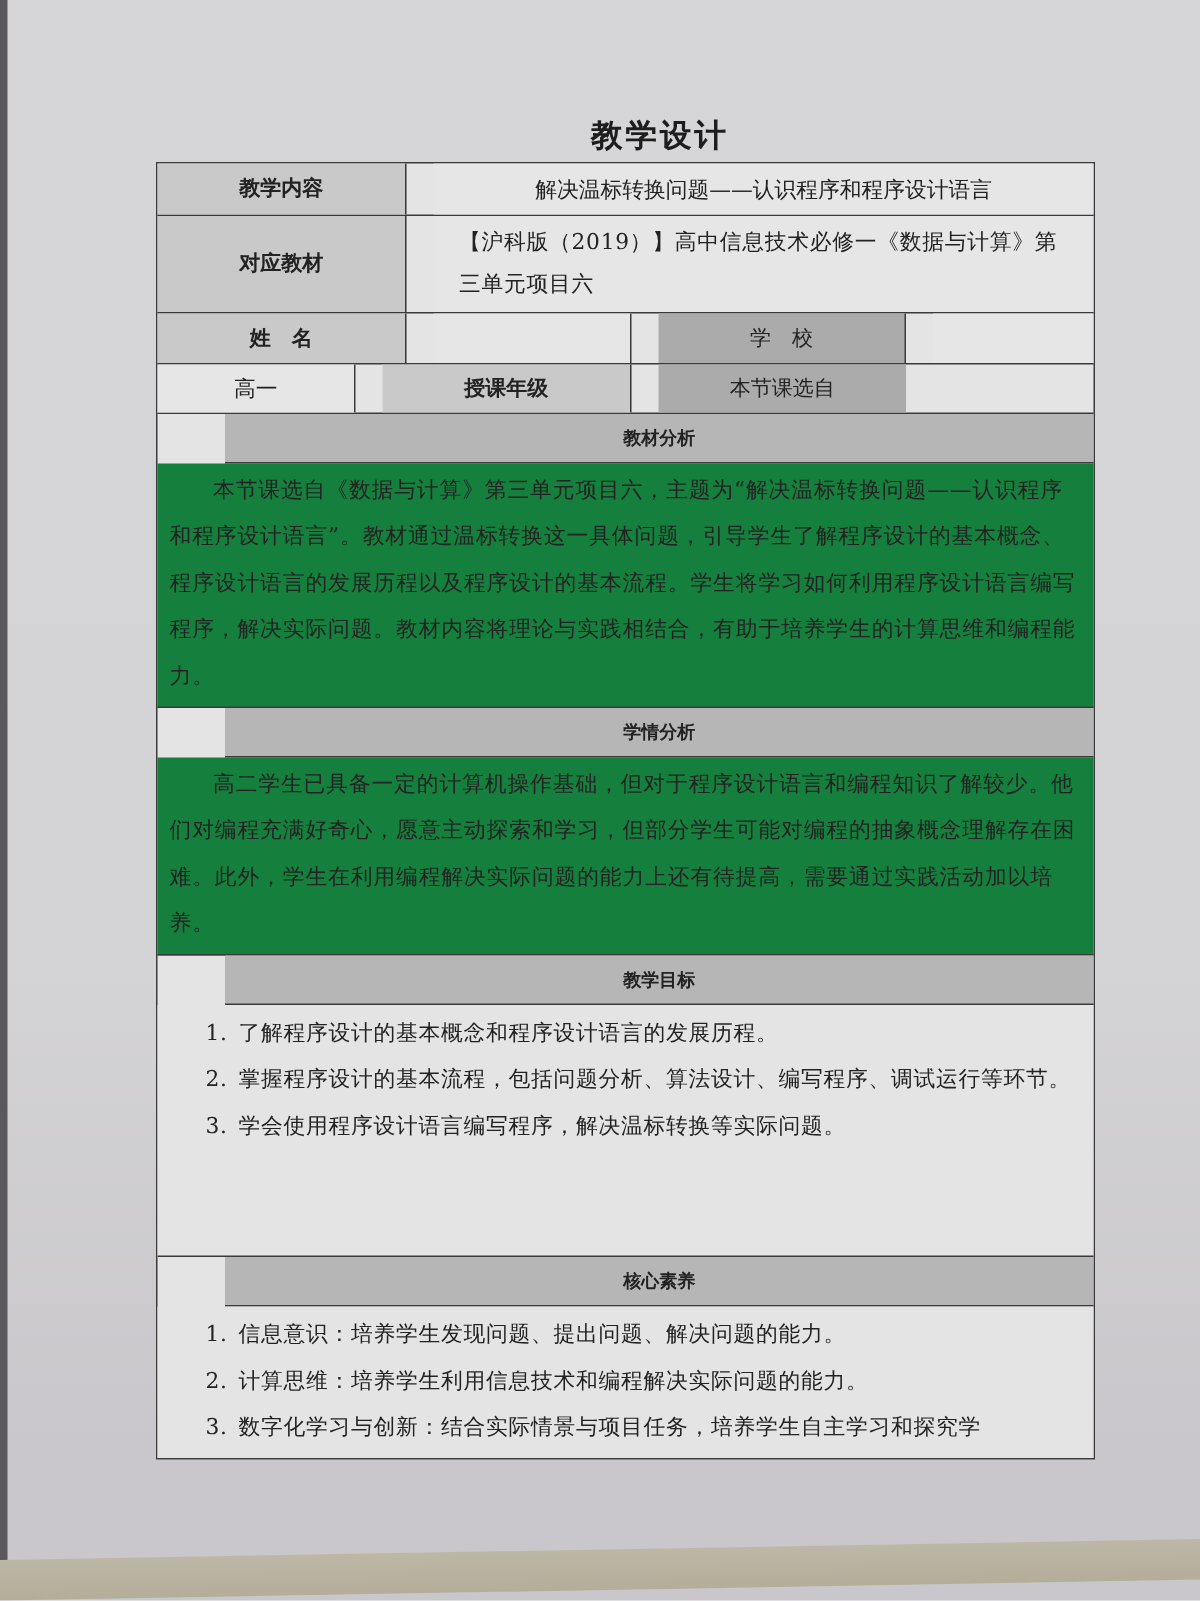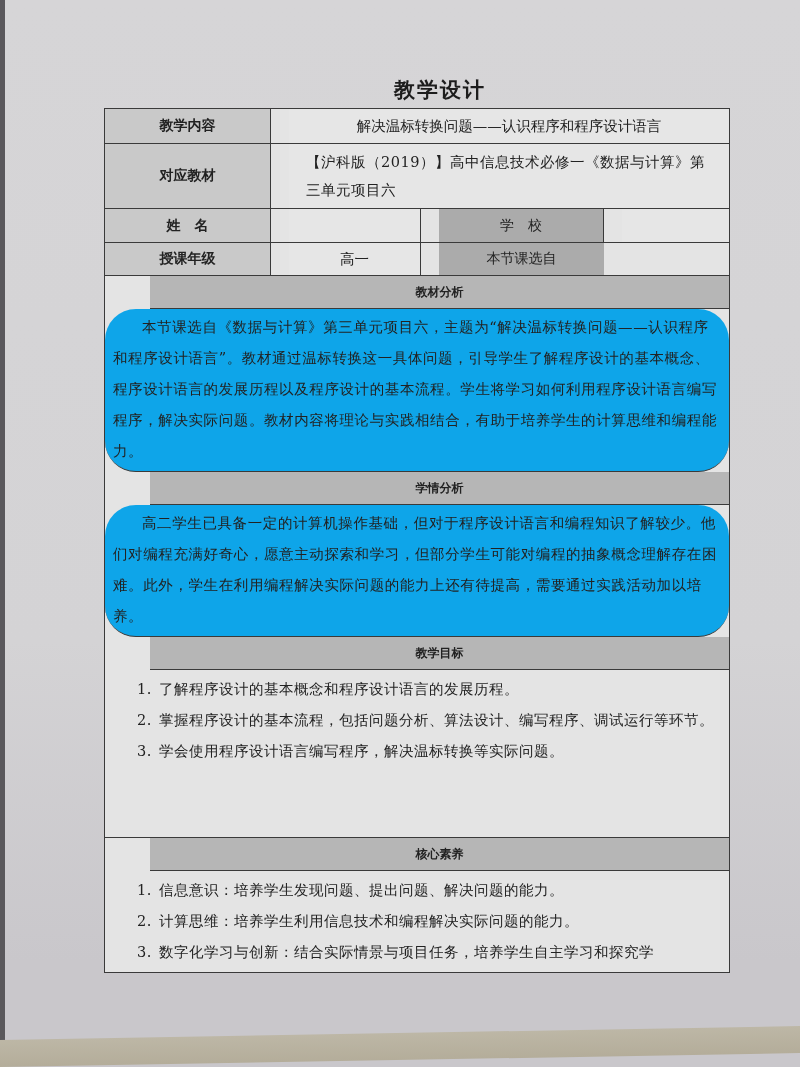--- a/index.html
+++ b/index.html
@@ -53,24 +53,23 @@
   .multiline {
     justify-content: flex-start; text-align: left; padding: 2px 17px;
     line-height: 28px; font-size: 14.5px; letter-spacing: 0.5px;
   }
   .section-head {
     height: 32px; background: #b6b6b6; justify-content: center;
     font-weight: bold; font-family: "DejaVu Sans", "Liberation Sans", sans-serif; font-size: 12px;
     display: flex; align-items: center; border-bottom: 1.5px solid #3a3a3a; margin-left: 45px;
   }
   .para {
-    background: #0ea5e9; padding: 3px 8px 4px 8px; font-size: 14.5px;
+    background: #15803d; padding: 3px 8px 4px 8px; font-size: 14.5px;
     line-height: 31px; text-indent: 2em; letter-spacing: 0.6px;
     border-bottom: 1.5px solid #3a3a3a;
-    border-radius: 31px;
   }
   .list { background: #e4e4e4; padding: 4px 8px 4px 32px; border-bottom: 1.5px solid #3a3a3a; }
   .list-item { display: flex; font-size: 14.5px; line-height: 31px; letter-spacing: 0.5px; }
   .list-item .num { width: 22px; flex: none; }
   .list-item .txt { flex: 1; }
   .list.goals { height: 168px; box-sizing: border-box; }
   .list.literacy { border-bottom: none; }
 </style>
 </head>
 <body>
@@ -92,22 +91,22 @@
   </div>
 
   <div class="row r3">
     <div class="cell label c1">姓　名</div>
     <div class="cell value c2"></div>
     <div class="cell label-dark c3">学　校</div>
     <div class="cell value c4"></div>
   </div>
 
   <div class="row r4">
+    <div class="cell value c2">高一</div>
     <div class="cell label c1">授课年级</div>
-    <div class="cell value c2">高一</div>
     <div class="cell label-dark c3">本节课选自</div>
   </div>
 
   <div class="section-head">教材分析</div>
   <div class="para">本节课选自《数据与计算》第三单元项目六，主题为“解决温标转换问题——认识程序和程序设计语言”。教材通过温标转换这一具体问题，引导学生了解程序设计的基本概念、程序设计语言的发展历程以及程序设计的基本流程。学生将学习如何利用程序设计语言编写程序，解决实际问题。教材内容将理论与实践相结合，有助于培养学生的计算思维和编程能力。</div>
 
   <div class="section-head">学情分析</div>
   <div class="para">高二学生已具备一定的计算机操作基础，但对于程序设计语言和编程知识了解较少。他们对编程充满好奇心，愿意主动探索和学习，但部分学生可能对编程的抽象概念理解存在困难。此外，学生在利用编程解决实际问题的能力上还有待提高，需要通过实践活动加以培养。</div>
 
   <div class="section-head">教学目标</div>

